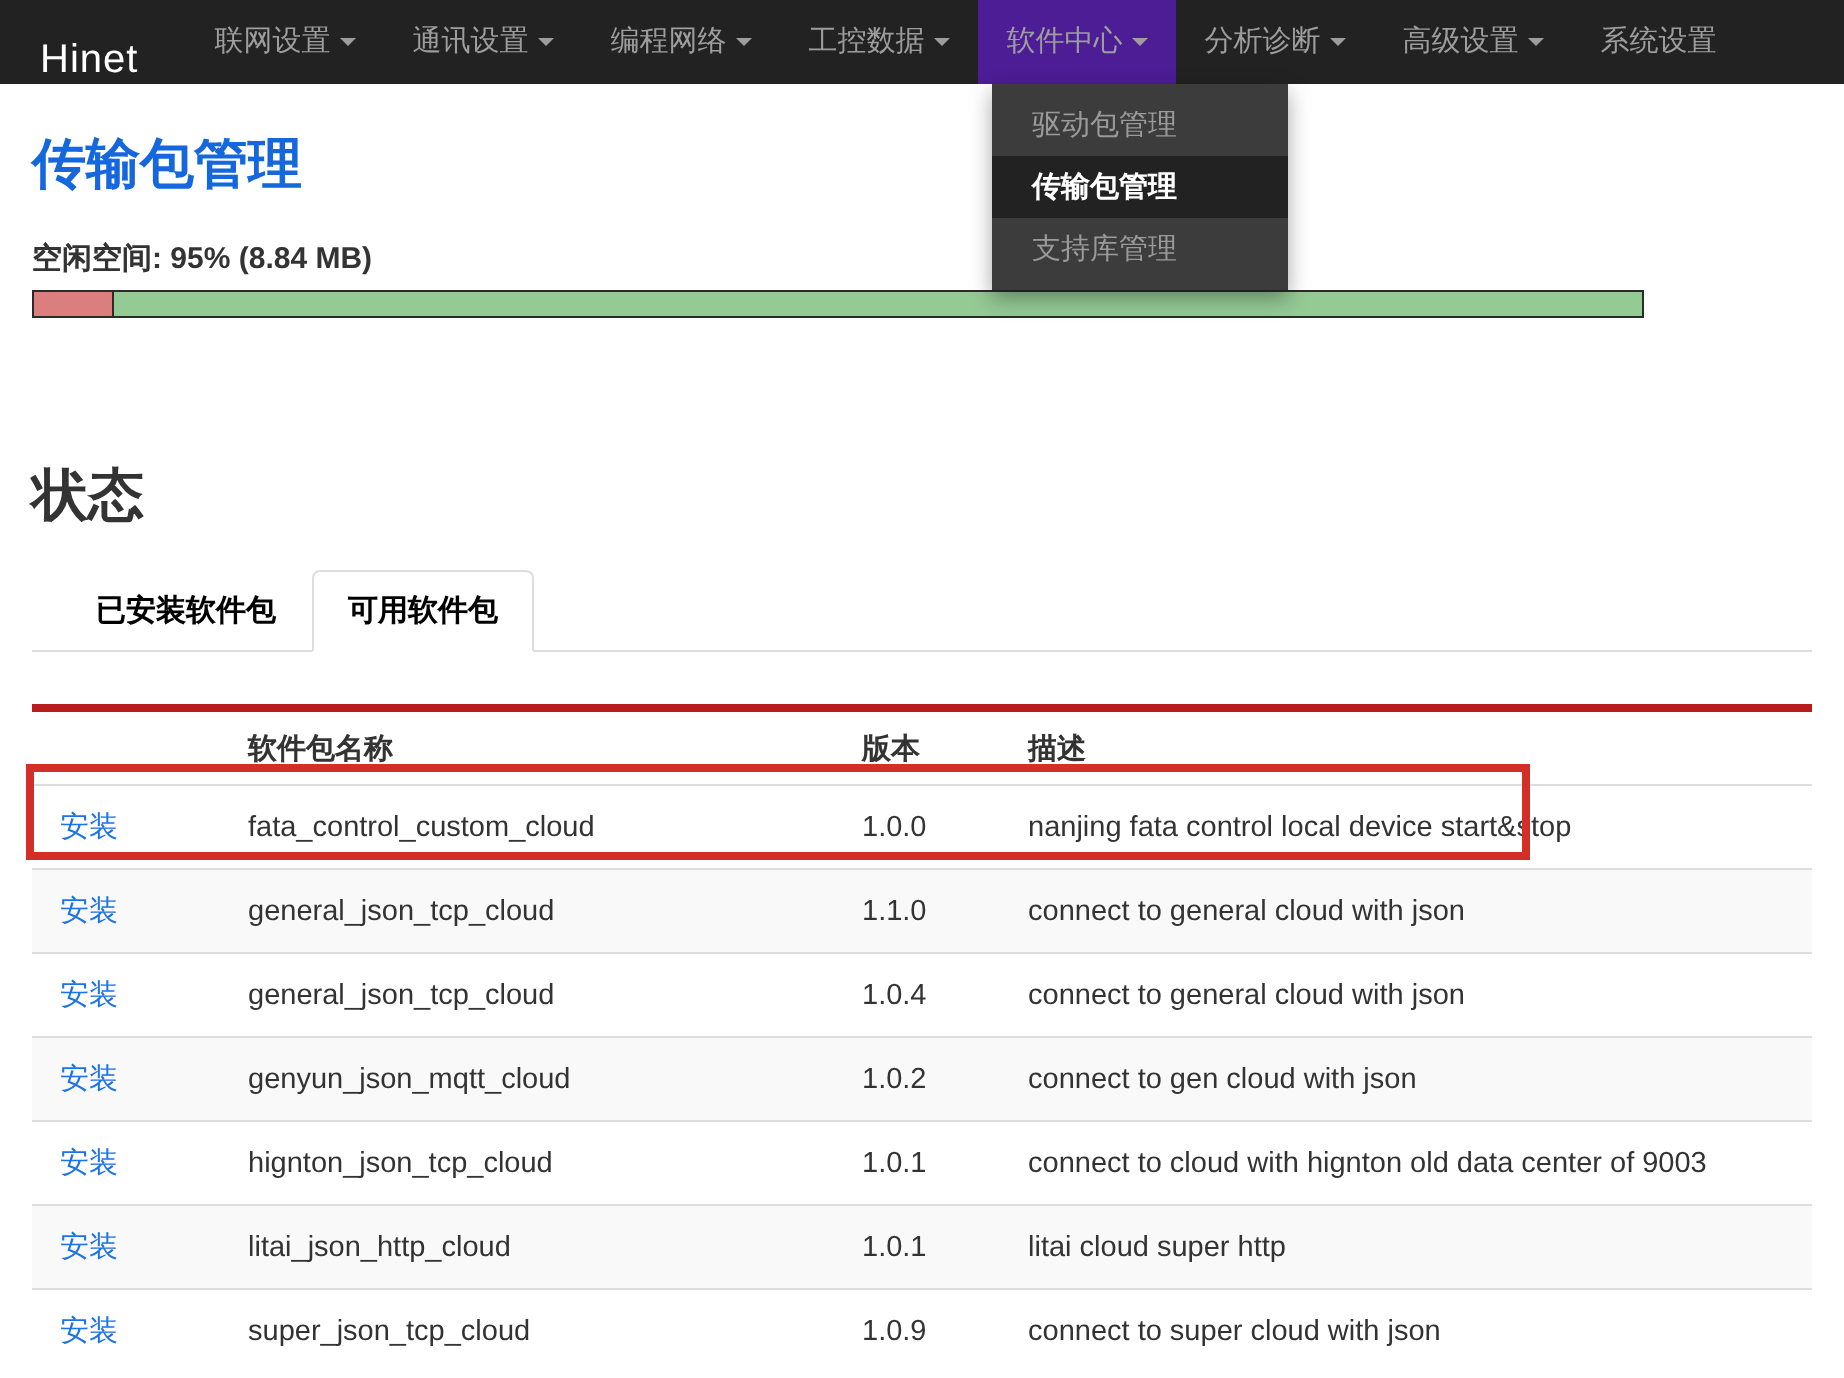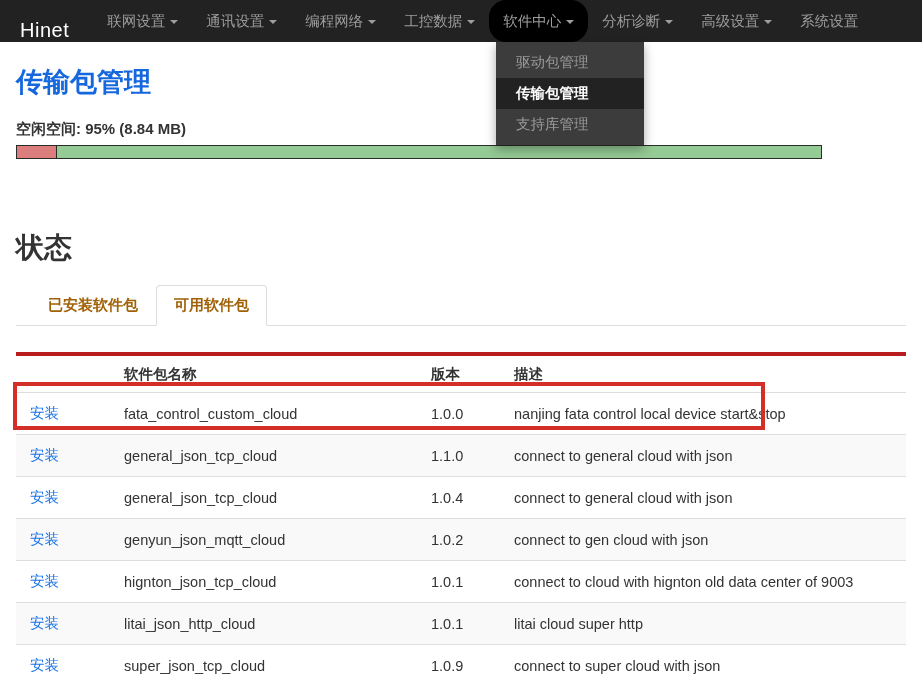--- a/index.html
+++ b/index.html
@@ -4,21 +4,21 @@
 <style>
   * { margin:0; padding:0; box-sizing:border-box; }
   html,body { width:922px; background:#fff; font-family:"Liberation Sans","DejaVu Sans",sans-serif; }
   body { position:relative; height:689px; overflow:hidden; color:#333; }
 
   
   .navbar { height:42px; background:#222; display:flex; align-items:flex-end; }
   .brand { color:#fff; font-size:20px; padding:0 24px 0 20px; text-decoration:none; letter-spacing:.5px; }
   .nav-item { color:#9d9d9d; font-size:14.5px; padding:0 14px; height:42px; line-height:42px;
               text-decoration:none; white-space:nowrap; cursor:pointer; }
-  .nav-item.open { background:#000000;border-radius:17px; }
+  .nav-item.open { background:#4c1d95; }
   .caret { display:inline-block; width:0; height:0; border-left:4px solid transparent;
            border-right:4px solid transparent; border-top:4px solid #9d9d9d;
            margin-left:5px; vertical-align:middle; }
 
   
   .dropdown { position:absolute; top:42px; left:496px; width:148px; background:#3c3c3c;
               padding:5px 0; z-index:20; box-shadow:0 4px 10px rgba(0,0,0,.35); }
   .dropdown-item { display:block; padding:6px 20px; color:#9a9a9a; font-size:14.5px;
                    text-decoration:none; cursor:pointer; }
   .dropdown-item.active { color:#fff; background:#222; font-weight:bold; }
@@ -28,21 +28,21 @@
   .page-title { color:#1567dd; font-size:27px; font-weight:bold; margin:22px 0 20px; }
   .free-space { font-weight:bold; color:#333; font-size:15px; margin-bottom:6px; }
   .progress { width:806px; height:14px; border:1px solid #2b2b2b; display:flex; overflow:hidden; }
   .progress-used { background:#dd7e7e; border-right:1px solid #2b2b2b; height:100%; }
   .progress-free { background:#94ca94; flex:1; height:100%; }
 
   .status-heading { font-size:28px; font-weight:bold; color:#333; margin:70px 0 0; }
 
   
   .tabs { display:flex; border-bottom:1px solid #ddd; padding-left:14px; margin-top:18px; }
-  .tab { padding:10px 17px; color:#a16207; font-size:15px; font-weight:bold; margin-bottom:-1px;
+  .tab { padding:10px 17px; color:#000000; font-size:15px; font-weight:bold; margin-bottom:-1px;
          text-decoration:none; cursor:pointer; border:1px solid transparent; }
   .tab.active { background:#fff; border:1px solid #ddd; border-bottom-color:#fff;
                 border-radius:4px 4px 0 0; }
 
   
   .table-wrap { position:relative; margin-top:26px; }
   table { width:100%; border-collapse:collapse; font-size:14.5px; color:#333; border-top:4px solid #b91c1c; }
   th { text-align:left; font-weight:bold; padding:9px 8px 8px; }
   td { padding:11px 8px; border-top:1px solid #ddd; }
   tbody tr:nth-child(even) { background:#f9f9f9; }

